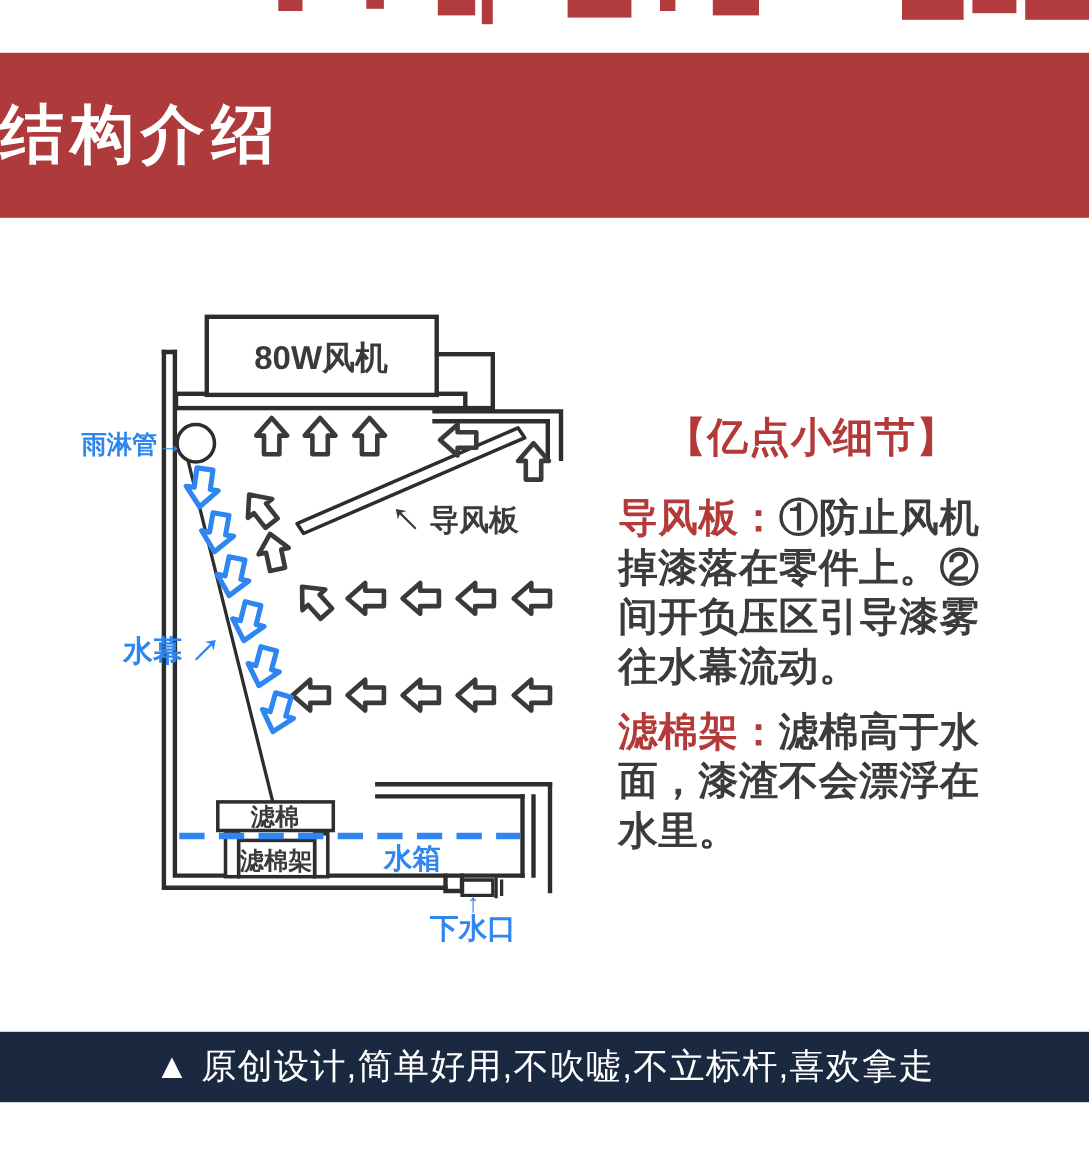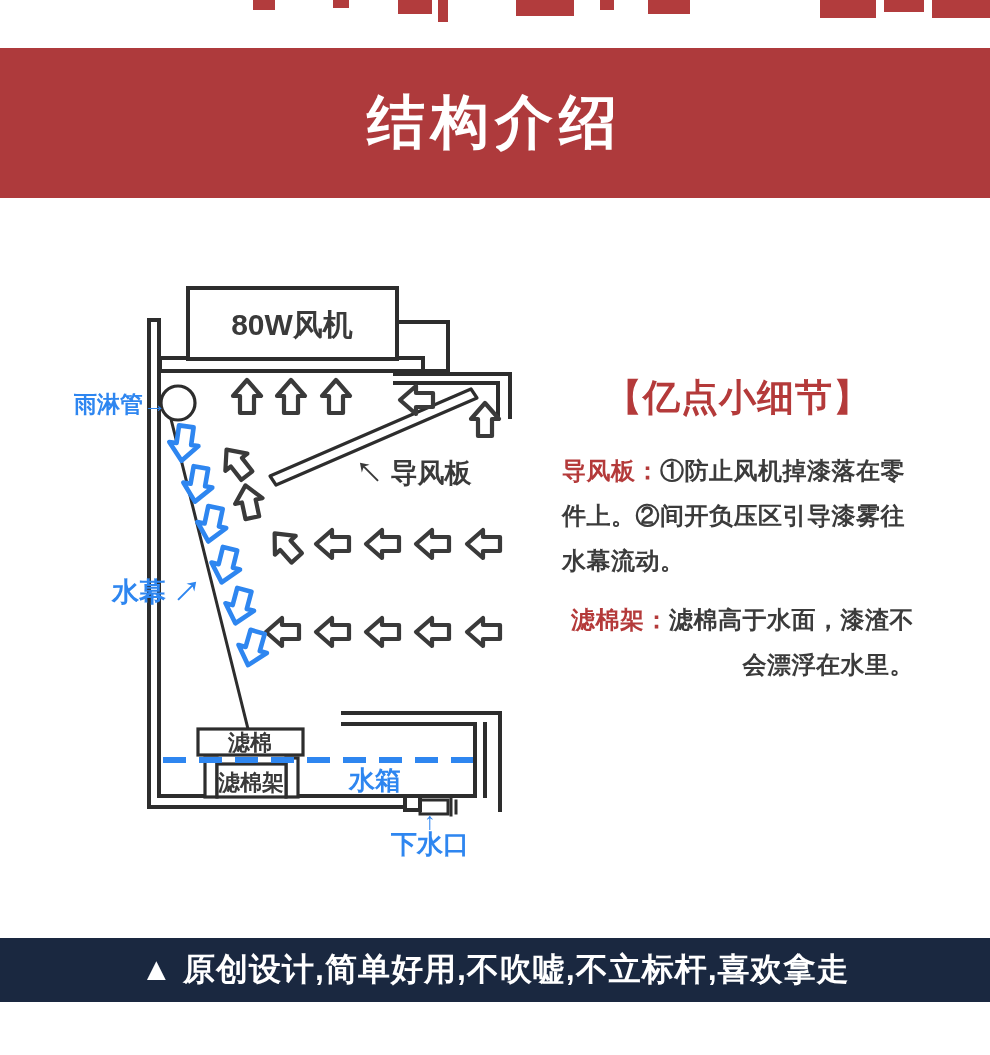--- a/index.html
+++ b/index.html
@@ -5,49 +5,49 @@
   html,body{margin:0;padding:0;background:#ffffff;}
   body{width:990px;height:1055px;position:relative;overflow:hidden;
        font-family:"Liberation Sans",sans-serif;}
   .page{position:absolute;inset:0;background:#ffffff;}
 
   
   .frag{position:absolute;top:0;background:#b23c3d;}
 
   
   .title-band{position:absolute;left:0;top:48px;width:990px;height:150px;
-      background:#ae3a3c;display:flex;align-items:center;justify-content:center;}
+      background:#ae3a3c;display:flex;align-items:center;justify-content:flex-start;}
   .title-band h1{margin:0;color:#ffffff;font-size:58px;font-weight:bold;
       letter-spacing:6px;font-family:"Liberation Sans",sans-serif;}
 
   
   .diagram{position:absolute;left:60px;top:282px;width:460px;height:580px;}
   .ln{fill:none;stroke:#2d2d2d;stroke-width:4;stroke-linecap:square;}
   .ln3{fill:none;stroke:#2d2d2d;stroke-width:3;stroke-linecap:square;}
   .bx{fill:#ffffff;stroke:#2d2d2d;stroke-width:4;}
   .bx3{fill:#ffffff;stroke:#2d2d2d;stroke-width:3.2;}
   .ga{fill:#ffffff;stroke:#3a3a3a;stroke-width:4.2;stroke-linejoin:round;}
   .ba{fill:#ffffff;stroke:#2e86f0;stroke-width:4.4;stroke-linejoin:round;}
   .dash{fill:none;stroke:#2e86f0;stroke-width:6;stroke-dasharray:23 13;}
   text{font-family:"Liberation Sans",sans-serif;font-weight:bold;}
   .dk{fill:#3a3a3a;}
   .bl{fill:#2e86f0;}
 
   
   .details{position:absolute;left:562px;top:372px;width:352px;}
   .details-heading{color:#b43a3a;font-size:37px;font-weight:bold;
       text-align:center;line-height:52px;margin:0 0 24px 0;letter-spacing:1px;}
-  .details p{margin:0 0 14px 0;font-size:24px;line-height:45px;
+  .details p{margin:0 0 14px 0;font-size:36px;line-height:45px;
       font-weight:bold;color:#3b3b3b;letter-spacing:0.5px;}
   .details .term{color:#b43a3a;}
 
   
   .footer-band{position:absolute;left:0;top:938px;width:990px;height:64px;
       background:#1a2840;display:flex;align-items:center;justify-content:center;}
-  .footer-band span{color:#ffffff;font-size:32px;font-weight:bold;letter-spacing:1px;}
+  .footer-band span{color:#ffffff;font-size:32px;font-weight:normal;letter-spacing:1px;}
 </style>
 </head>
 <body>
 
 <div class="page">
 
   <div>
     <span class="frag" style="left:253px;width:22px;height:10px;"></span>
     <span class="frag" style="left:333px;width:16px;height:8px;"></span>
     <span class="frag" style="left:398px;width:34px;height:14px;"></span>
@@ -133,20 +133,20 @@
     <text class="dk" x="250" y="750" font-size="22" text-anchor="middle">滤棉</text>
     <text class="dk" x="251" y="790" font-size="22" text-anchor="middle">滤棉架</text>
     <text class="bl" x="349" y="789" font-size="26">水箱</text>
     <text class="bl" x="430" y="829" font-size="24" text-anchor="middle">↑</text>
     <text class="bl" x="430" y="853" font-size="26" text-anchor="middle">下水口</text>
   </svg>
 
   <div class="details">
     <div class="details-heading">【亿点小细节】</div>
     <p><span class="term">导风板：</span><span>①防止风机掉漆落在零件上。②间开负压区引导漆雾往水幕流动。</span></p>
-    <p style="margin-top:8px;text-align:right;"><span class="term">滤棉架：</span><span>滤棉高于水面，漆渣不会漂浮在水里。</span></p>
+    <p style="margin-top:8px;"><span class="term">滤棉架：</span><span>滤棉高于水面，漆渣不会漂浮在水里。</span></p>
   </div>
 
   <div class="footer-band">
     <span>▲ 原创设计,简单好用,不吹嘘,不立标杆,喜欢拿走</span>
   </div>
 
 </div>
 
 </body></html>

